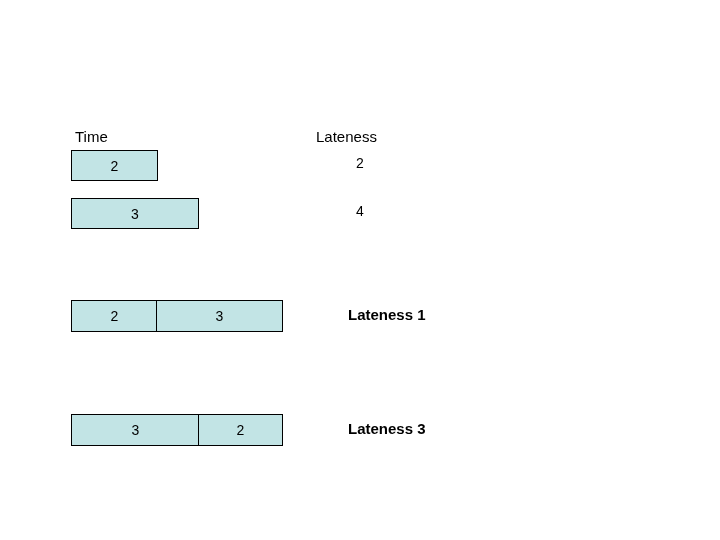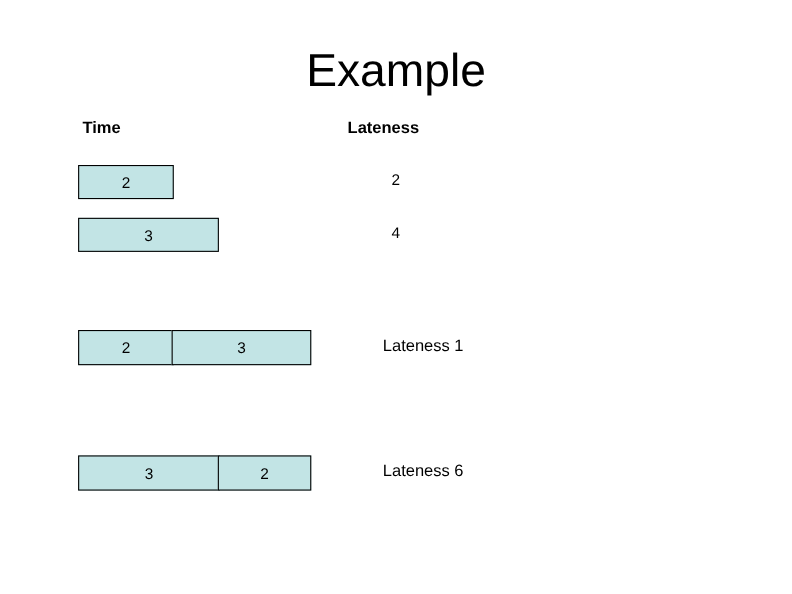--- a/index.html
+++ b/index.html
@@ -34,24 +34,25 @@
     font-weight: 400;
     line-height: 52px;
     letter-spacing: 0px;
     color: #000000;
   }
 
   
   .col-header {
     position: absolute;
     font-size: 15px;
-    font-weight: bold;
+    font-weight: normal;
     line-height: 18px;
     color: #000000;
     white-space: nowrap;
+    margin-top: 20px;
   }
   .col-header.time     { left: 75px;  top: 108px; }
   .col-header.deadline { left: 316px; top: 108px; }
 
   
   .bar-row {
     position: absolute;
     left: 0;
     width: 720px;
   }
@@ -73,28 +74,27 @@
 
   
   .note {
     position: absolute;
     font-size: 14px;
     line-height: 18px;
     white-space: nowrap;
     color: #000000;
   }
   .note.plain { font-weight: 400; }
-  .note.bold  { font-weight: normal; font-size: 15px; }
+  .note.bold  { font-weight: bold; font-size: 15px; }
 </style>
 </head>
 <body>
 
 <div id="slide">
 
-  <div class="title">Example</div>
 
   <div class="col-header time">Time</div>
 
   <div class="col-header deadline">Lateness</div>
 
   <div id="rows-container">
       <div class="bar-row" style="top: 150px; height: 31px;">
         <div class="bar" style="left: 71px; width: 87px; height: 31px; top: 0px;">2</div>
         <div class="note plain" style="left: 356px; top: 4px;">2</div>
       </div>
@@ -103,17 +103,17 @@
         <div class="note plain" style="left: 356px; top: 4px;">4</div>
       </div>
       <div class="bar-row" style="top: 300px; height: 32px;">
         <div class="bar" style="left: 71px; width: 87px; height: 32px; top: 0px;">2</div>
         <div class="bar seg2" style="left: 157px; width: 127px; height: 32px; top: 0px;">3</div>
         <div class="note bold" style="left: 348px; top: 6px;">Lateness 1</div>
       </div>
       <div class="bar-row" style="top: 414px; height: 32px;">
         <div class="bar" style="left: 71px; width: 129px; height: 32px; top: 0px;">3</div>
         <div class="bar seg2" style="left: 199px; width: 85px; height: 32px; top: 0px;">2</div>
-        <div class="note bold" style="left: 348px; top: 6px;">Lateness 6</div>
+        <div class="note bold" style="left: 348px; top: 6px;">Lateness 3</div>
       </div>
     </div>
 
 </div>
 
 </body></html>

